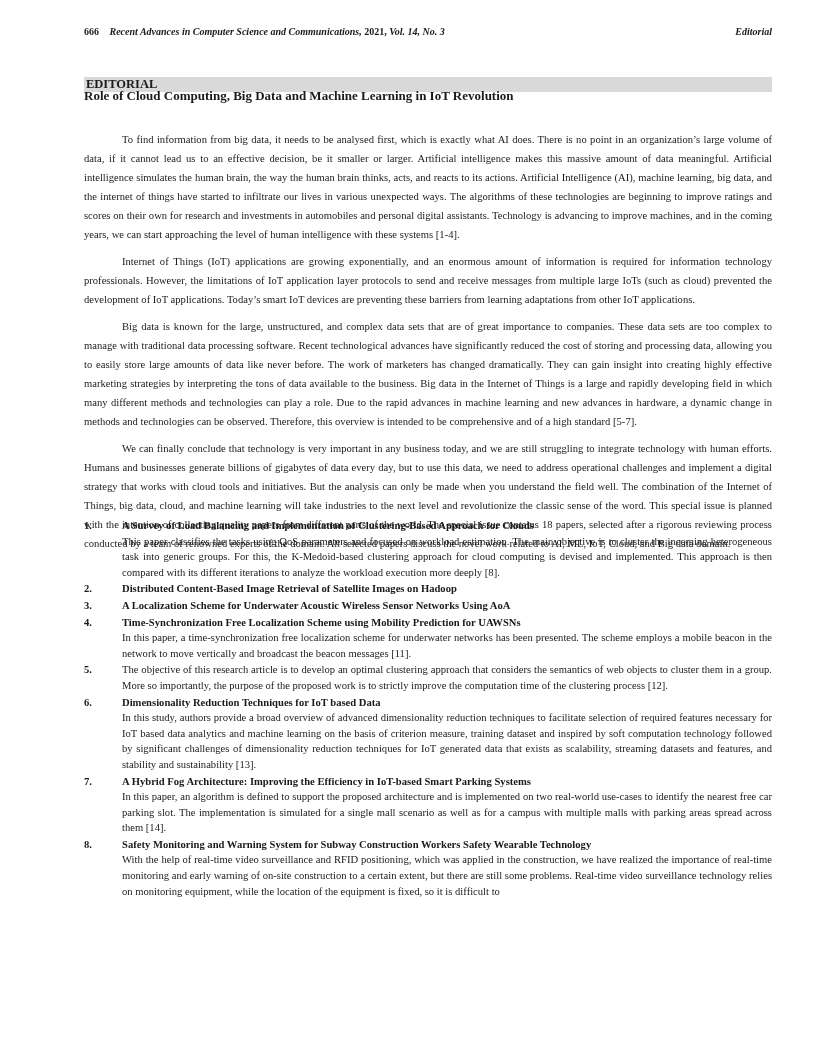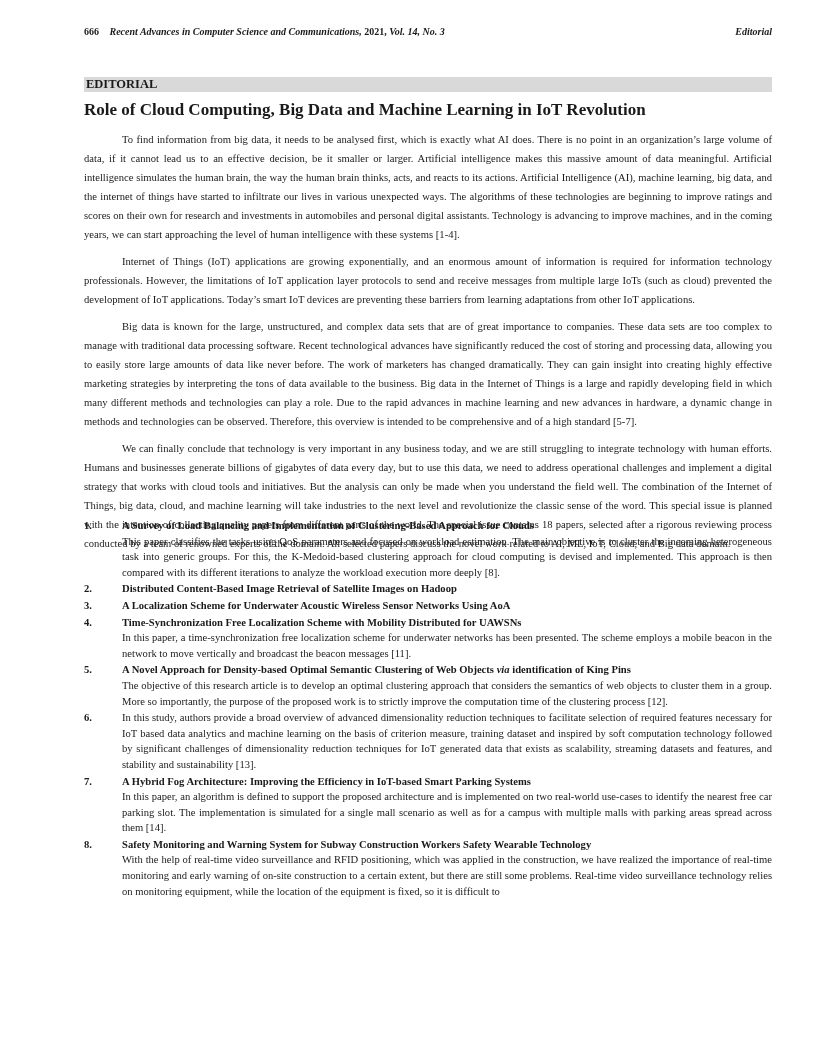--- a/index.html
+++ b/index.html
@@ -5,21 +5,21 @@
   html, body { margin: 0; padding: 0; background: #ffffff; }
   body { width: 816px; height: 1056px; position: relative; overflow: hidden;
          font-family: "Liberation Serif", "DejaVu Serif", serif; color: #1a1a1a; }
   .page { position: absolute; left: 84px; top: 0; width: 688px; }
   .running-head { position: absolute; top: 26px; left: 0; width: 688px; font-size: 10px; font-weight: bold; }
   .running-head .pg { margin-right: 8px; margin-top: 12px; }
   .running-head .journal { font-style: italic; }
   .running-head .right { position: absolute; right: 0; top: 0; font-style: italic; }
   .section-bar { position: absolute; top: 77px; left: 0; width: 688px; height: 15px; background: #d9d9d9;
                  font-size: 12.5px; font-weight: bold; line-height: 15px; padding-left: 2px; box-sizing: border-box; }
-  .article-title { position: absolute; top: 100px; left: 0; font-size: 17px; font-weight: bold; }
+  .article-title { position: absolute; top: 88px; left: 0; font-size: 13px; font-weight: bold; }
   .body { position: absolute; top: 130px; left: 0; width: 688px; font-size: 10.6px; line-height: 19px; }
   .body p { margin: 0 0 8px 0; text-align: justify; text-indent: 38px; }
   .list { position: absolute; top: 518px; left: 0; width: 688px; font-size: 10.6px; line-height: 15.6px; }
   .item { position: relative; padding-left: 38px; margin-bottom: 1px; }
   .item .num { position: absolute; left: 0; top: 0; font-weight: bold; }
   .item .ttl { font-weight: bold; }
   .item .desc { text-align: justify; }
   .ttl i { font-style: italic; }
 </style>
 </head>
@@ -53,30 +53,30 @@
     <div class="item">
       <span class="num">2.</span>
       <div class="ttl">Distributed Content-Based Image Retrieval of Satellite Images on Hadoop</div>
     </div>
     <div class="item">
       <span class="num">3.</span>
       <div class="ttl">A Localization Scheme for Underwater Acoustic Wireless Sensor Networks Using AoA</div>
     </div>
     <div class="item">
       <span class="num">4.</span>
-      <div class="ttl">Time-Synchronization Free Localization Scheme with Mobility Distributed for UAWSNs</div>
+      <div class="ttl">Time-Synchronization Free Localization Scheme using Mobility Prediction for UAWSNs</div>
       <div class="desc">In this paper, a time-synchronization free localization scheme for underwater networks has been presented. The scheme employs a mobile beacon in the network to move vertically and broadcast the beacon messages [11].</div>
     </div>
     <div class="item">
       <span class="num">5.</span>
-      <div class="ttl"><span>A Novel Approach for Density-based Optimal Semantic Clustering of Web Objects</span> <i>via</i> <span>identification of King Pins</span></div>
       <div class="desc">The objective of this research article is to develop an optimal clustering approach that considers the semantics of web objects to cluster them in a group. More so importantly, the purpose of the proposed work is to strictly improve the computation time of the clustering process [12].</div>
     </div>
     <div class="item">
       <span class="num">6.</span>
+      <div class="ttl">Dimensionality Reduction Techniques for IoT based Data</div>
       <div class="desc">In this study, authors provide a broad overview of advanced dimensionality reduction techniques to facilitate selection of required features necessary for IoT based data analytics and machine learning on the basis of criterion measure, training dataset and inspired by soft computation technology followed by significant challenges of dimensionality reduction techniques for IoT generated data that exists as scalability, streaming datasets and features, and stability and sustainability [13].</div>
     </div>
     <div class="item">
       <span class="num">7.</span>
       <div class="ttl">A Hybrid Fog Architecture: Improving the Efficiency in IoT-based Smart Parking Systems</div>
       <div class="desc">In this paper, an algorithm is defined to support the proposed architecture and is implemented on two real-world use-cases to identify the nearest free car parking slot. The implementation is simulated for a single mall scenario as well as for a campus with multiple malls with parking areas spread across them [14].</div>
     </div>
     <div class="item">
       <span class="num">8.</span>
       <div class="ttl">Safety Monitoring and Warning System for Subway Construction Workers Safety Wearable Technology</div>

